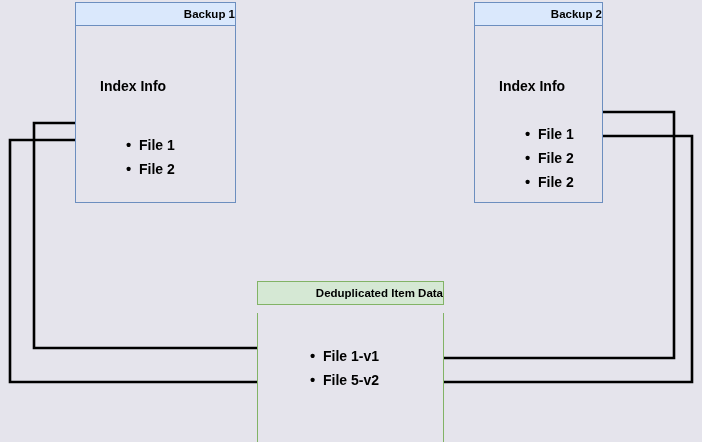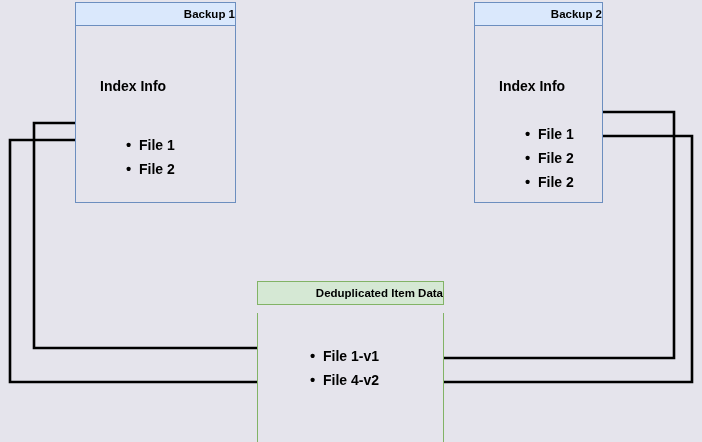--- a/index.html
+++ b/index.html
@@ -152,18 +152,18 @@
         <li>File 2</li>
       </ul>
     </div>
   </div>
 
   <div class="node node-green" style="left:257px; top:281px; width:187px; height:140px;">
     <div class="node-header">Deduplicated Item Data</div>
     <div class="node-body" style="height:133px;">
       <ul class="file-list" style="left:49px; top:31px;">
         <li>File 1-v1</li>
-        <li>File 4-v2</li>
+        <li>File 5-v2</li>
       </ul>
     </div>
   </div>
 
 </div>
 
 </body></html>

